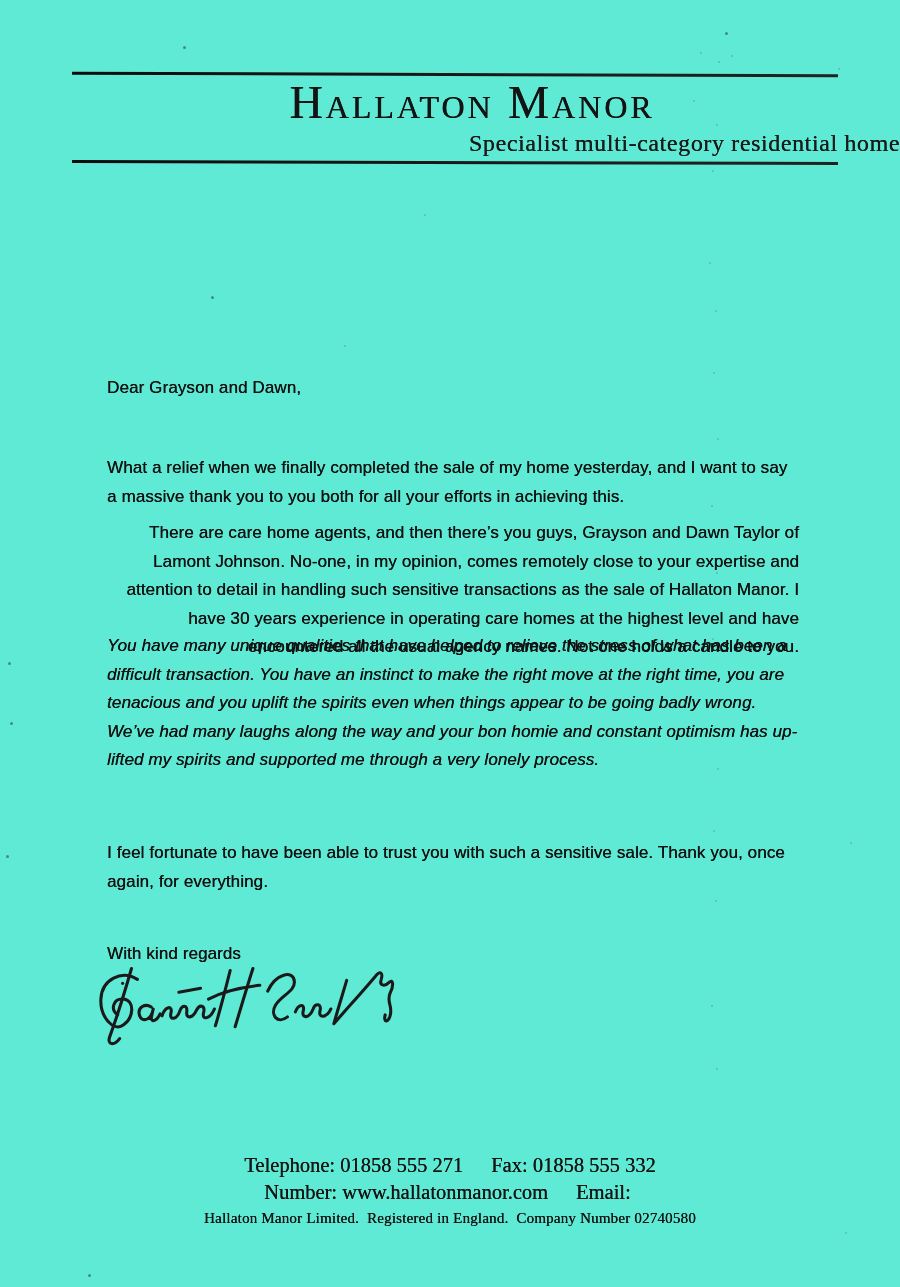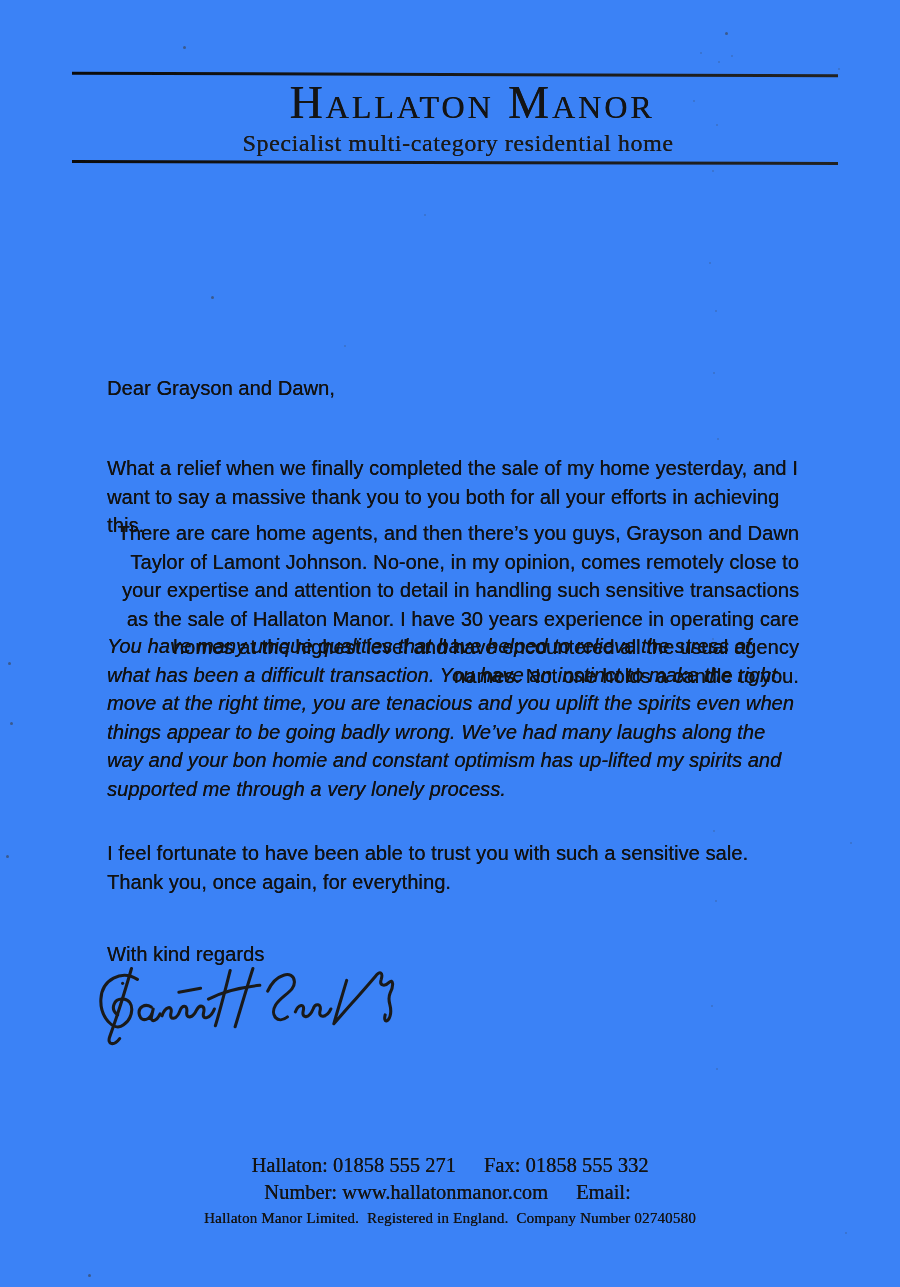--- a/index.html
+++ b/index.html
@@ -4,21 +4,21 @@
 <style>
   html,body{margin:0;padding:0;}
   body{
     width:900px;height:1287px;
     background:#e9e9e9;
     font-family:"Liberation Sans", sans-serif;
   }
   .page{
     position:relative;
     width:900px;height:1287px;
-    background:#3b82f6;
+    background:#5eead4;
     overflow:hidden;
     color:#161616;
   }
   
   .rule{
     position:absolute;
     height:3px;
     background:linear-gradient(90deg,#0c0c0c 0%,#1a1a1a 55%,#222 100%);
   }
   .rule-top{left:72px;top:73px;width:766px;transform:rotate(0.18deg);}
@@ -30,31 +30,31 @@
     font-family:"Liberation Serif", serif;
     font-variant:small-caps;
     font-size:46px;line-height:48px;
     letter-spacing:3px;
     color:#141414;
     text-shadow:0.3px 0.3px 0.4px #141414;
   }
   .lh-tagline{
     position:absolute;left:0;top:128px;width:900px;
     padding-left:16px;box-sizing:border-box;
-    text-align:center;
+    text-align:right;
     font-family:"Liberation Serif", serif;
     font-size:24px;line-height:30px;
     letter-spacing:0.6px;
     color:#1a1a1a;
     text-shadow:0.2px 0.2px 0.3px #1a1a1a;
   }
   
   .body-text{
     position:absolute;left:107px;width:692px;
-    font-size:20px;line-height:28.6px;
+    font-size:17px;line-height:28.6px;
     color:#121212;
     letter-spacing:0.1px;
     text-shadow:0.25px 0.25px 0.35px #121212;
   }
   .salutation{top:374px;}
   .para-1{top:454px;}
   .para-2{top:519px;text-align:right;}
   .para-3{top:632px;font-style:italic;}
   .para-4{top:839px;}
   .closing{top:940px;}
@@ -120,21 +120,21 @@
 
     <path d="M178,28 C186,10 204,6 205,18 C206,28 192,32 186,42 C180,52 188,62 198,54"></path>
 
     <path d="M206,49 C209,41 216,40 214,48 C212,56 220,56 224,46 C226,40 233,40 231,48 C229,56 238,55 242,46"></path>
 
     <path d="M258,17 C253,34 248,50 245,61 C258,46 276,26 287,13 C292,7 295,9 293,16 C291,22 296,24 301,19 C305,15 306,22 302,30 C298,39 305,43 302,53 C300,60 295,60 297,52"></path>
   </svg>
 
 
   <div class="footer-line footer-contact">
-    <span class="pair">Hallaton:</span>&nbsp;<span class="pair">01858 555 271</span><span class="gap-mid"></span><span class="pair">Fax:</span>&nbsp;<span class="pair">01858 555 332</span>
+    <span class="pair">Telephone:</span>&nbsp;<span class="pair">01858 555 271</span><span class="gap-mid"></span><span class="pair">Fax:</span>&nbsp;<span class="pair">01858 555 332</span>
   </div>
 
   <div class="footer-line footer-web">
     <span class="pair">Number:</span>&nbsp;<span class="pair">www.hallatonmanor.com</span><span class="gap-mid"></span><span class="pair">Email:</span>&nbsp;
   </div>
 
   <div class="footer-line footer-company">
     <span class="pre">Hallaton Manor Limited.  Registered in England.  Company Number 02740580</span>
   </div>
 

